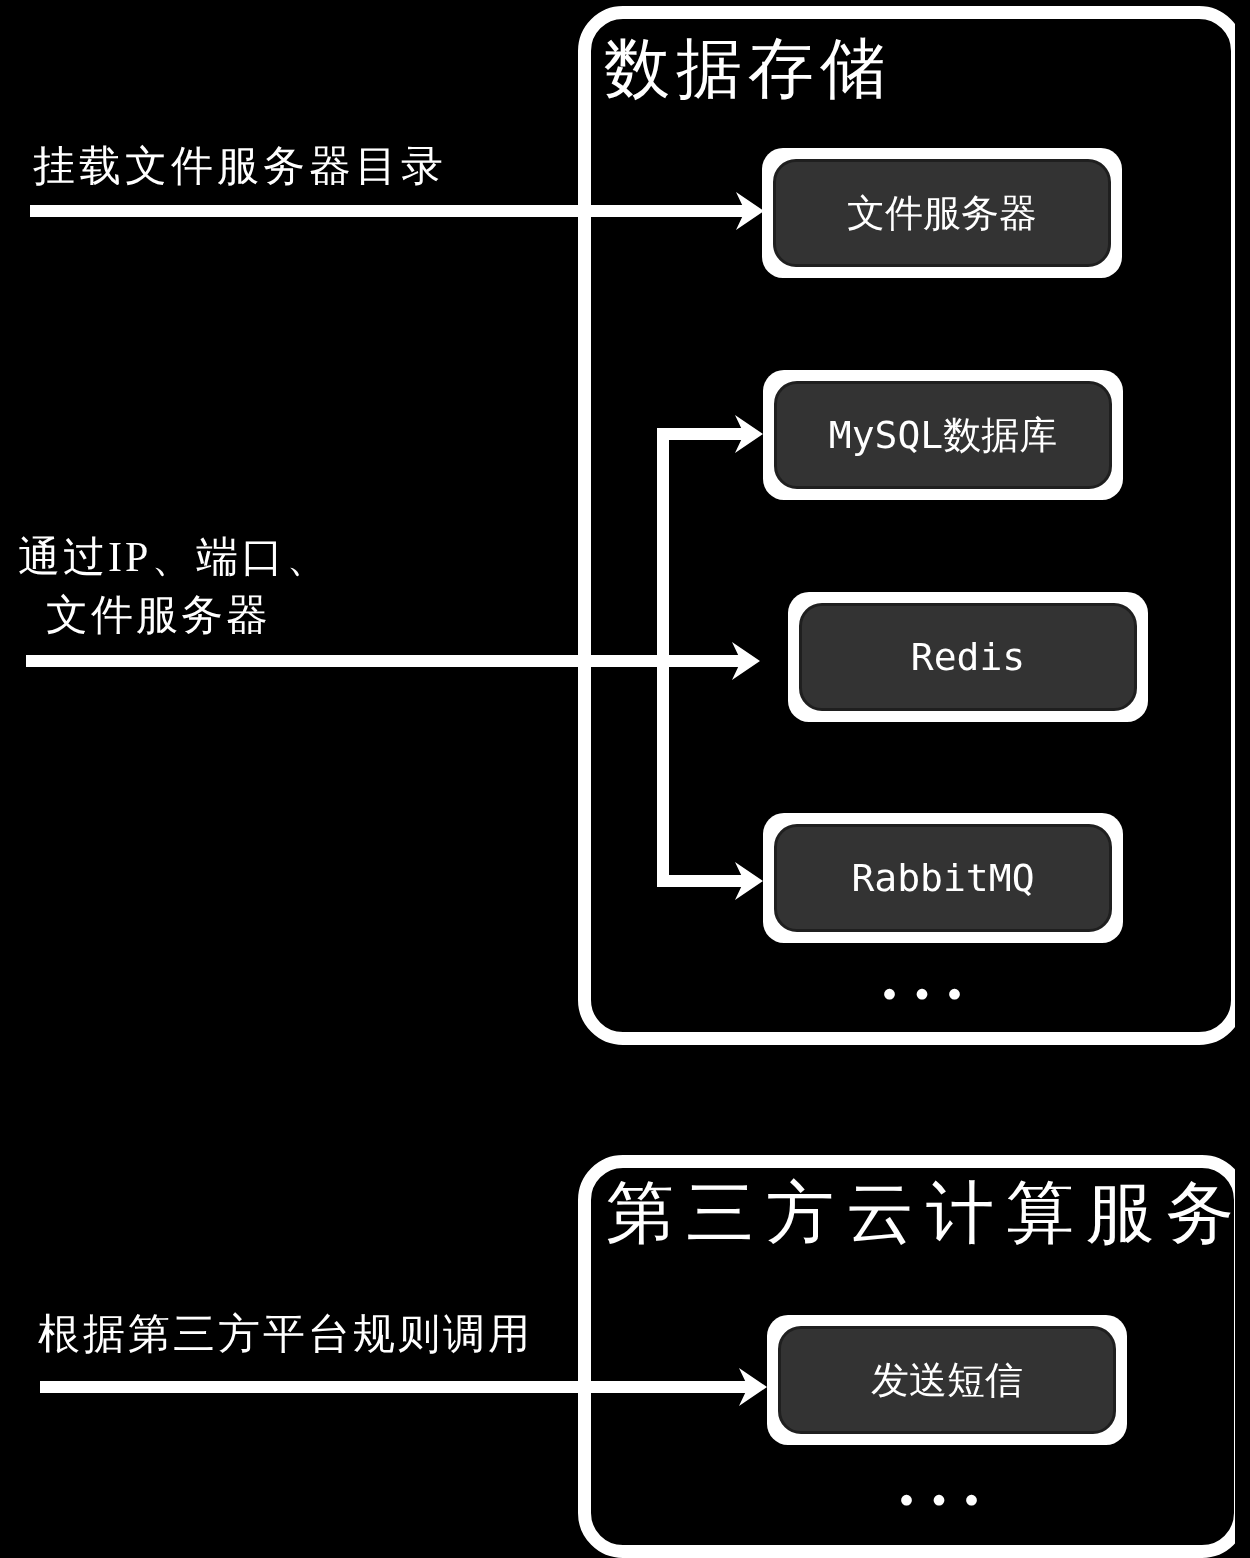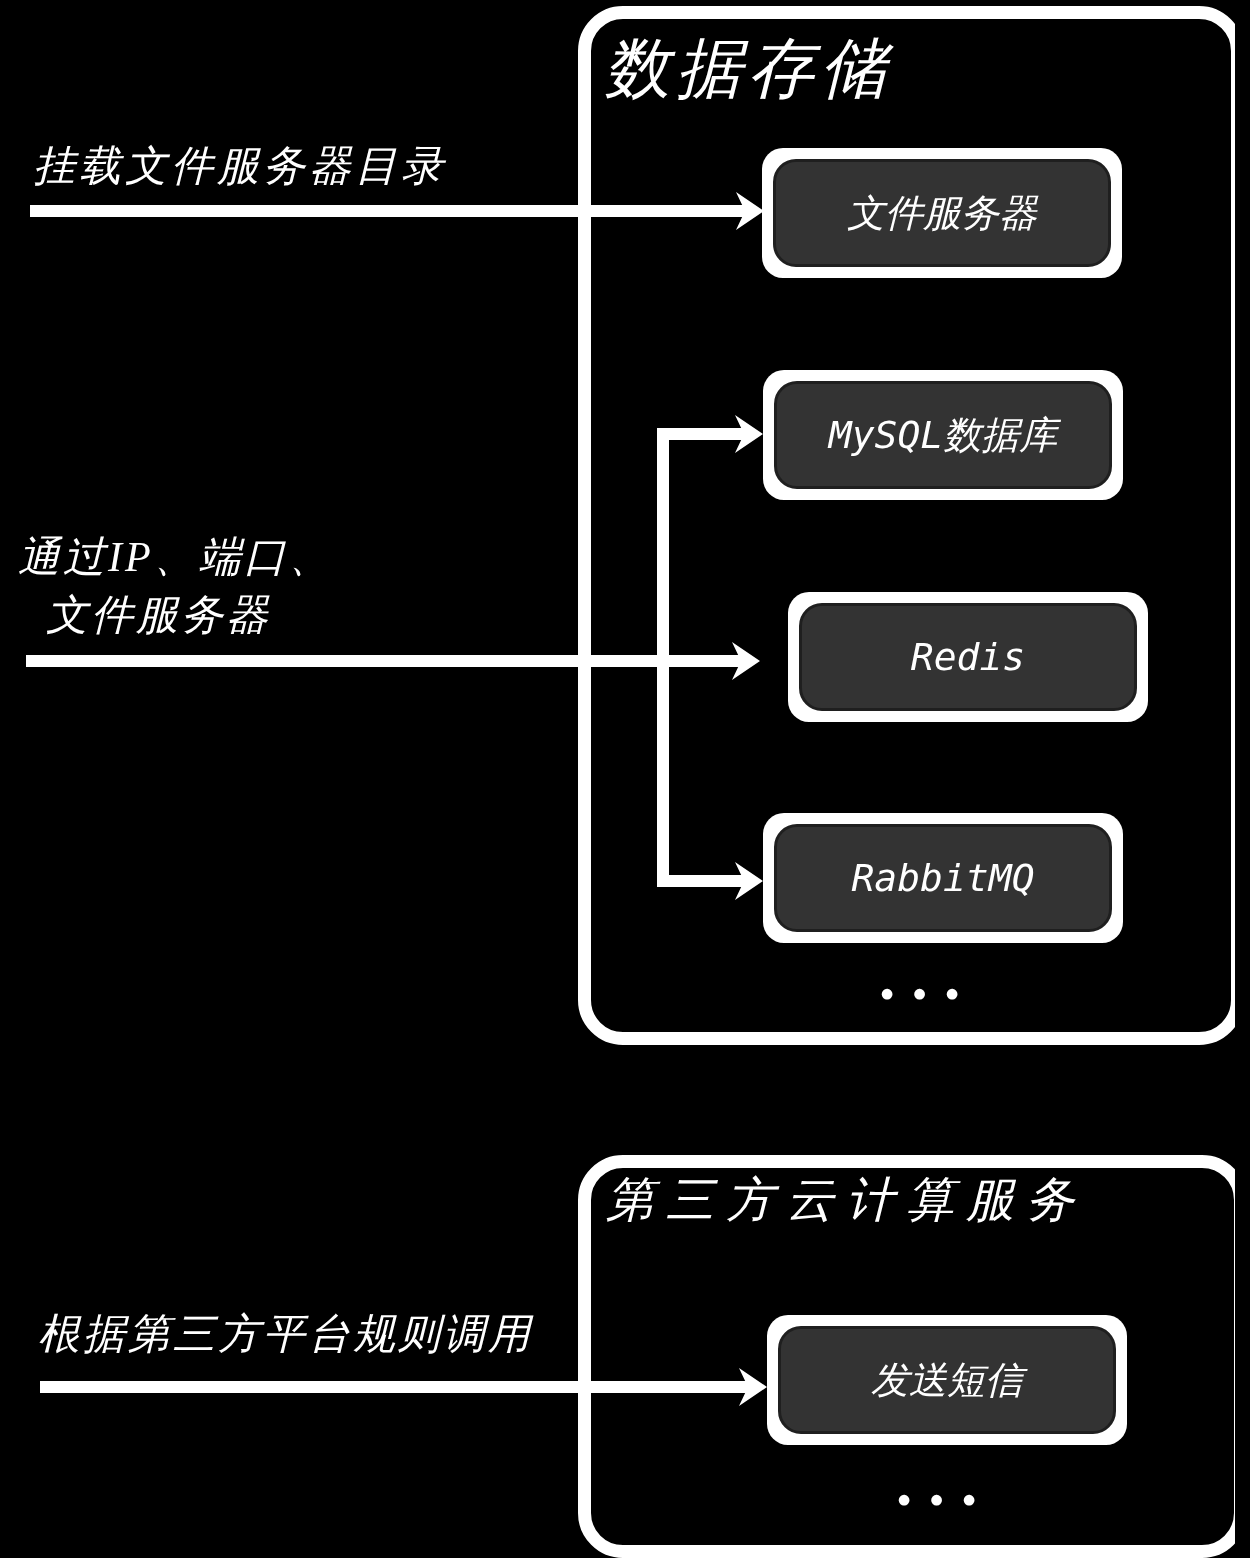--- a/index.html
+++ b/index.html
@@ -3,40 +3,39 @@
 <meta charset="utf-8">
 <style>
   html,body{margin:0;padding:0;background:#000;}
   .canvas{
     position:relative;
     width:1235px;height:1558px;
     background:#000;
     overflow:hidden;
     font-family:"Liberation Serif","DejaVu Serif",serif;
     color:#fff;
-    font-style:italic;
   }
   .arrow-layer{position:absolute;left:0;top:0;width:1250px;height:1558px;}
   .group{
     position:absolute;
     border:13px solid #fff;
     border-radius:45px;
     box-sizing:border-box;
     background:transparent;
   }
   .group-1{left:578px;top:6px;width:666px;height:1039px;}
   .group-2{left:578px;top:1155px;width:669px;height:403px;}
   .group-title{
     position:absolute;
     color:#fff;
     white-space:nowrap;
     font-weight:normal;
   }
   .group-title-1{left:604px;top:24px;font-size:66px;letter-spacing:6px;}
-  .group-title-2{left:606px;top:1168px;font-size:48px;letter-spacing:12px;}
+  .group-title-2{left:606px;top:1168px;font-size:68px;letter-spacing:12px;}
   .node{
     position:absolute;
     width:360px;height:130px;
     background:#fff;
     border-radius:21px;
     padding:11px;
     box-sizing:border-box;
   }
   .node-inner{
     width:100%;height:100%;

